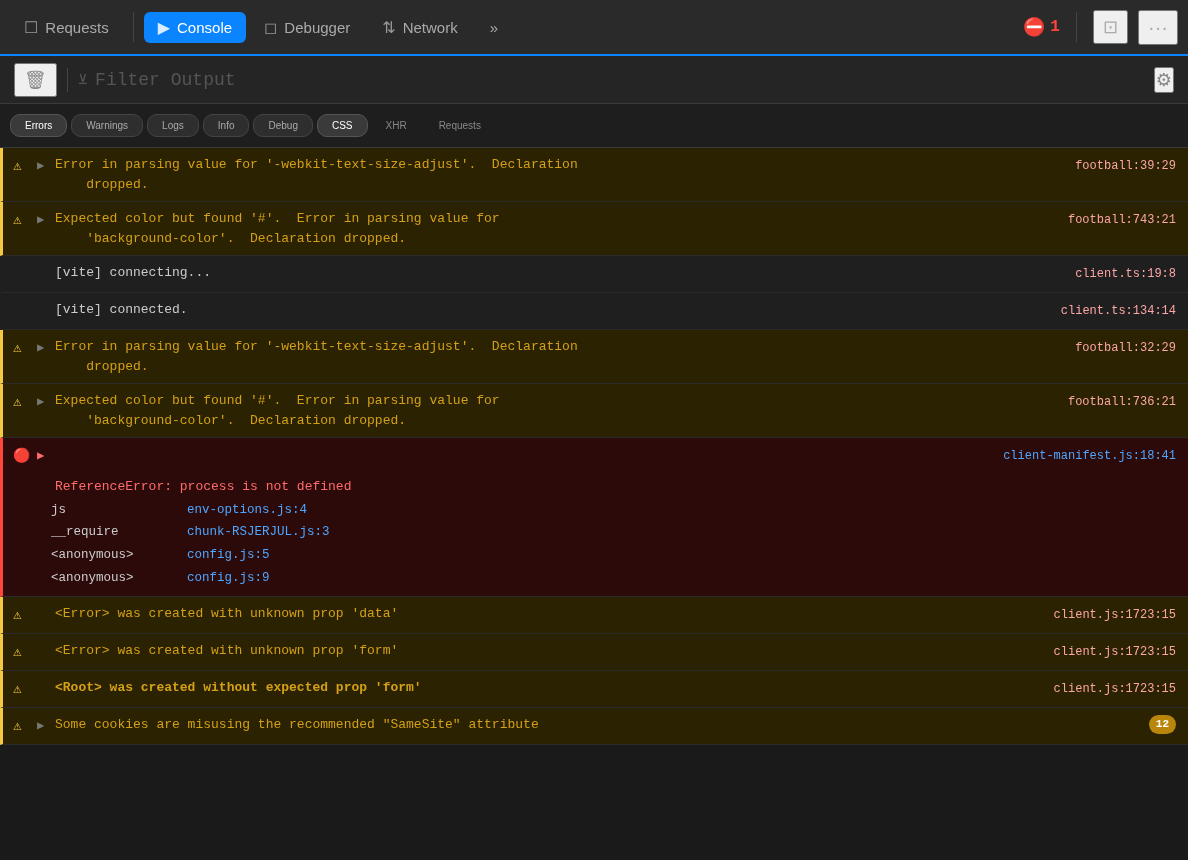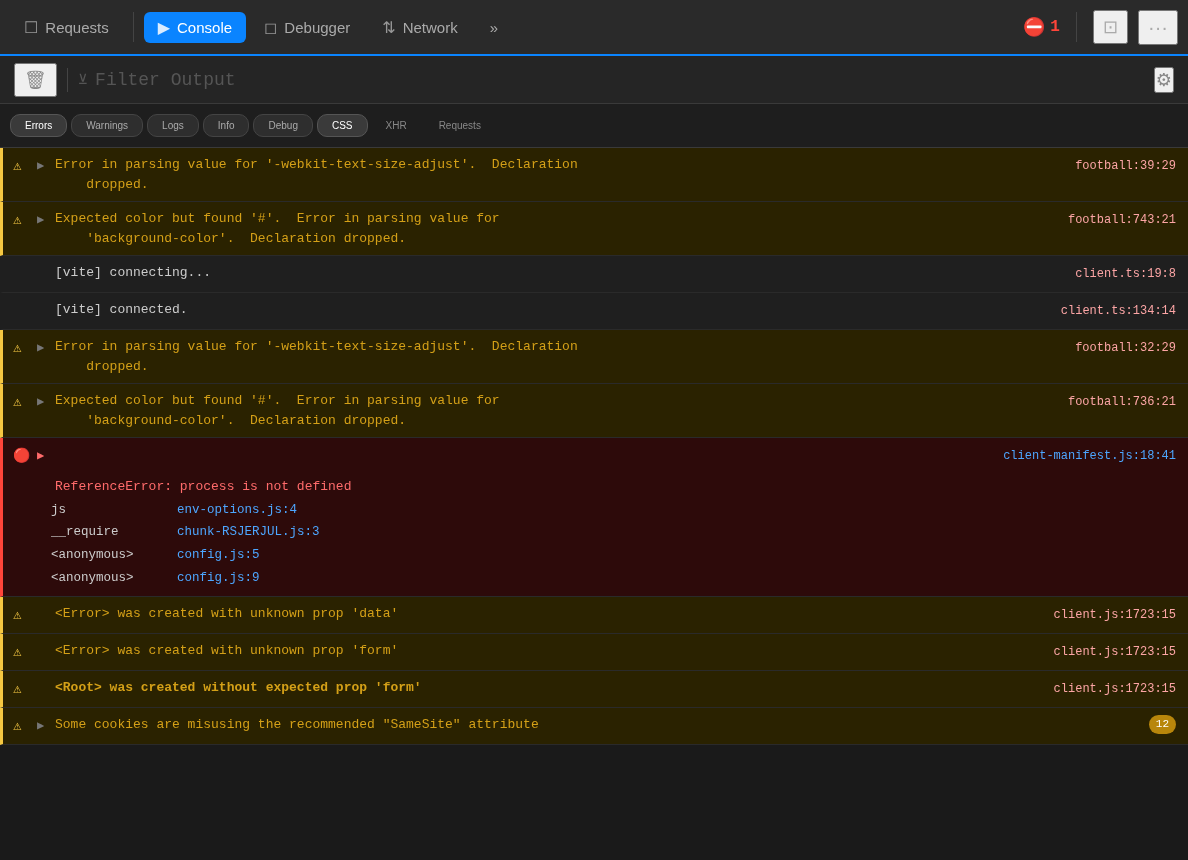--- a/index.html
+++ b/index.html
@@ -215,41 +215,41 @@
     }
 
     .stack-container {
       width: 100%;
       padding-left: 38px;
       margin-top: 2px;
     }
     .stack-row {
       display: flex;
       align-items: center;
-      gap: 16px;
+      gap: 26px;
       font-size: 12.5px;
       color: #ccc;
       padding: 2px 0;
     }
     .stack-fn {
       color: #ccc;
       min-width: 110px;
     }
     .stack-file {
       color: #4da6ff;
       cursor: pointer;
     }
 
     .count-badge {
       background: #b8860b;
       color: #fff;
       border-radius: 10px;
       padding: 1px 7px;
       font-size: 11px;
-      font-weight: normal;
+      font-weight: bold;
       margin-left: 8px;
     }
 
     .warning-icon { color: #f5c842; }
     .error-icon { color: #ff453a; }
   </style>
 </head>
 <body>
 
 <div id="toolbar">

